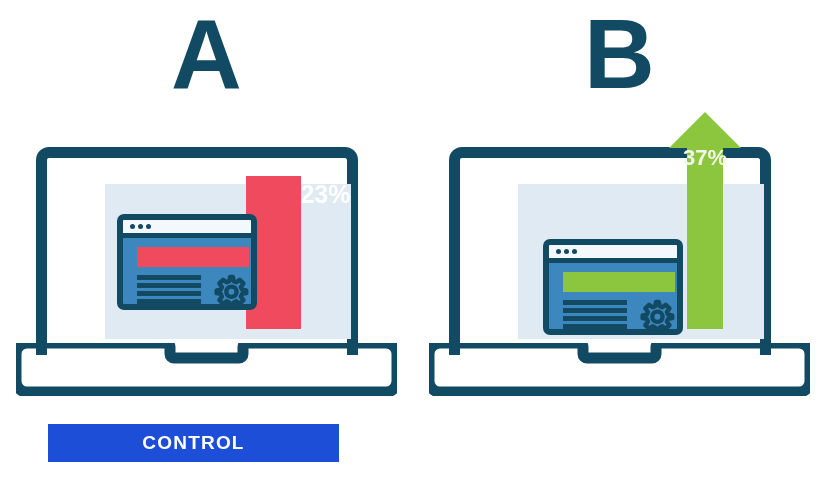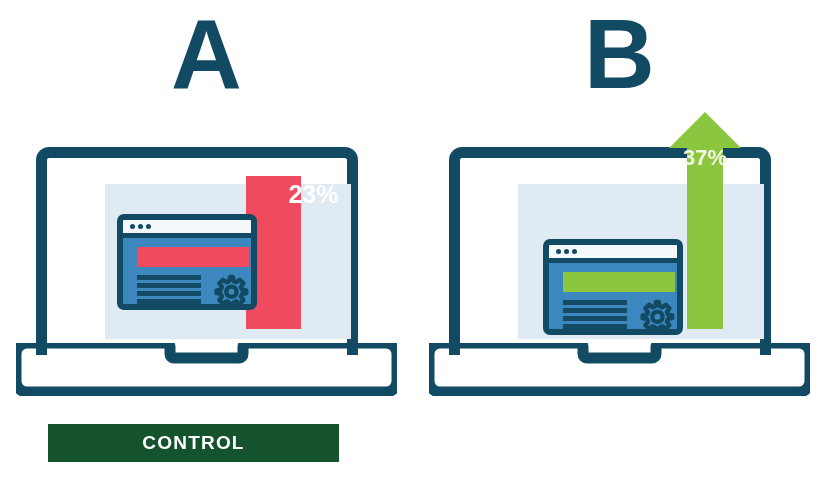--- a/index.html
+++ b/index.html
@@ -163,21 +163,21 @@
   .red-bar {
     position: absolute;
     left: 230px;
     top: 29px;
     width: 55px;
     height: 153px;
     background: #EF4A5E;
   }
   .red-bar-label {
     position: absolute;
-    left: 0;
+    left: 12px;
     top: 3px;
     width: 100%;
     text-align: center;
     color: #ffffff;
     font-size: 25px;
     font-weight: 700;
     line-height: 30px;
     font-family: "Liberation Sans", sans-serif;
     padding-left: 40px;
   }
@@ -214,21 +214,21 @@
     justify-content: center;
     color: #ffffff;
     font-size: 19px;
     font-weight: 700;
     letter-spacing: 1.2px;
     font-family: "Liberation Sans", sans-serif;
   }
   .tag-a {
     left: 48px;
     width: 291px;
-    background: #14532d;
+    background: #1d4ed8;
   }
 </style>
 </head>
 <body>
 
 <div id="stage">
 
   <div class="panel panel-a">
 
     <div class="big-letter">A</div>

